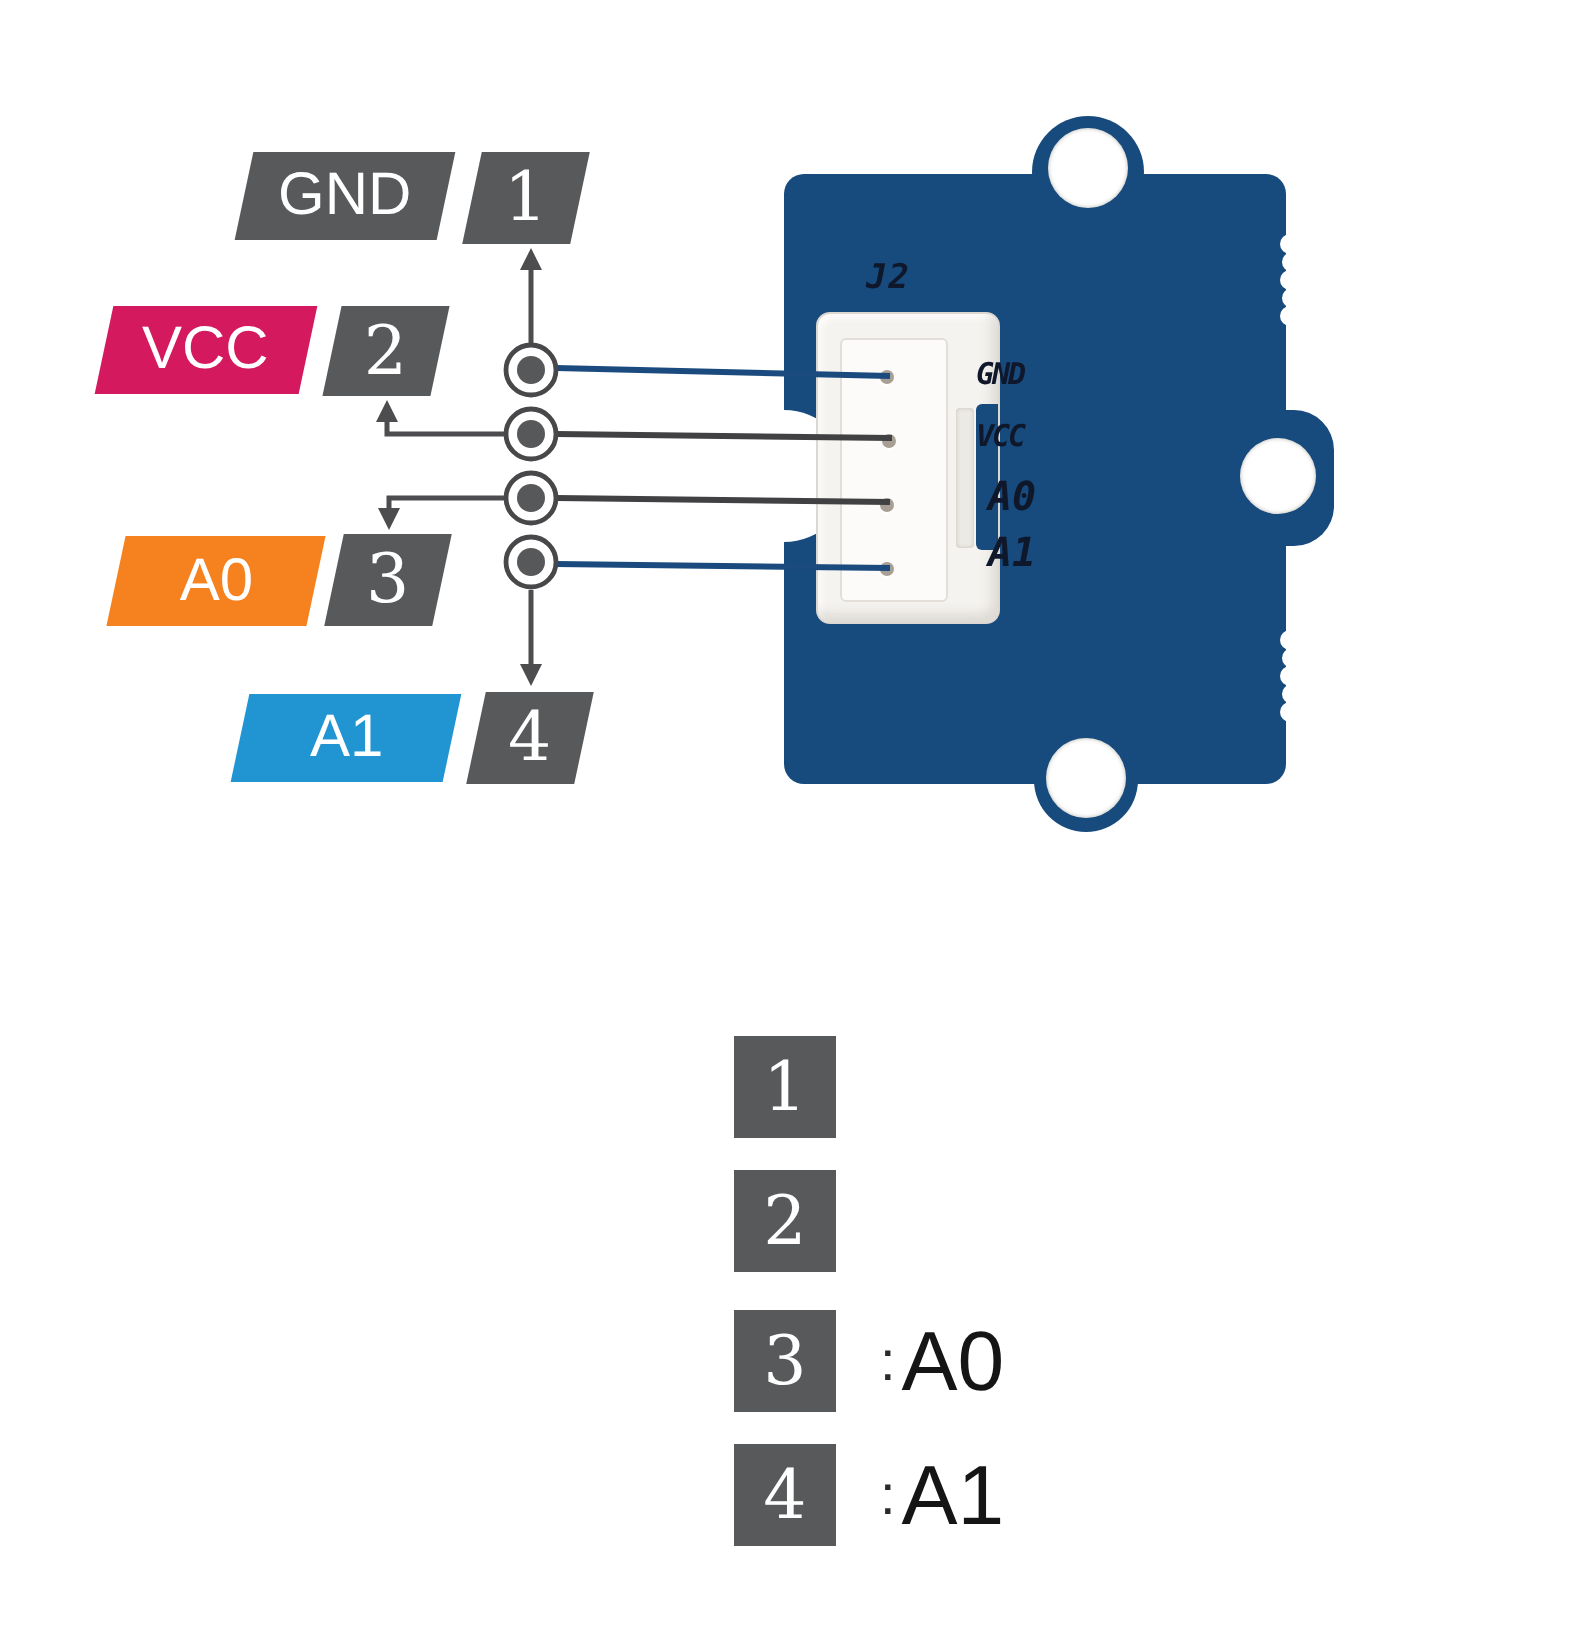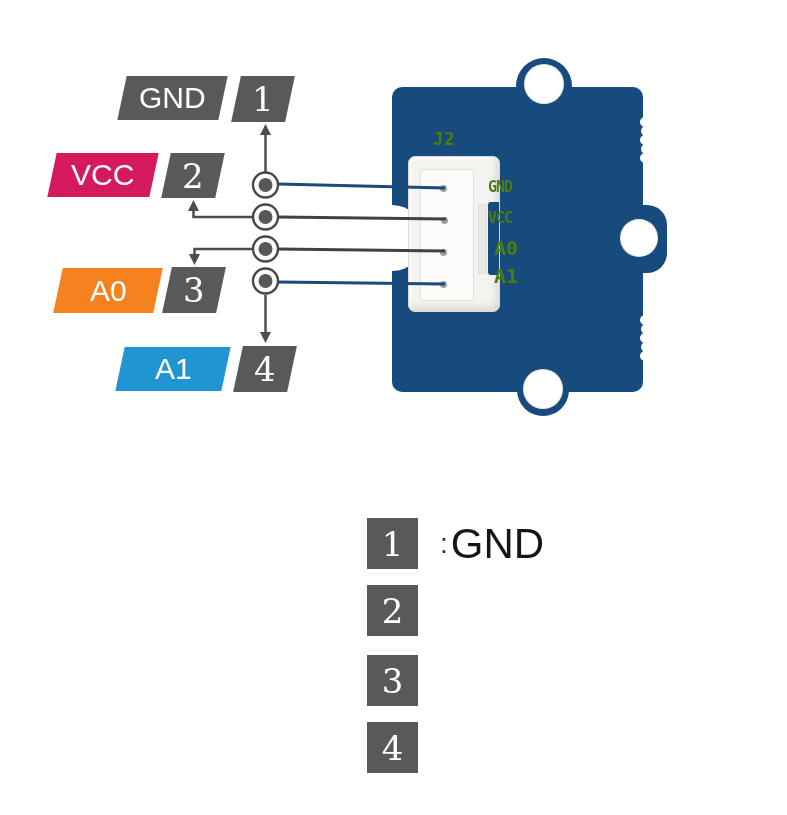--- a/index.html
+++ b/index.html
@@ -34,21 +34,21 @@
   .tooth{position:absolute;width:10px;height:10px;border-radius:50%;background:#fff;}
   #left-cutout{position:absolute;left:359px;top:205px;width:66px;height:66px;border-radius:50%;background:#fff;}
 
   
   #connector{position:absolute;left:408px;top:156px;width:90px;height:154px;background:#f5f3ef;border:1px solid #dcd7d0;border-radius:7px;box-shadow:inset -3px -4px 6px rgba(150,143,130,.25), inset 2px 2px 3px rgba(255,255,255,.9);}
   #connector-notch{position:absolute;left:488px;top:202px;width:11px;height:73px;border-radius:3px 0 0 3px;}
   #connector-clip{position:absolute;left:478px;top:204px;width:9px;height:70px;background:#eceae4;border-radius:2px;box-shadow:inset 0 0 2px rgba(140,135,125,.4);}
   #connector-inner{position:absolute;left:420px;top:169px;width:52px;height:130px;background:#fcfbf9;border:1px solid #e3dfd8;border-radius:3px;}
   .cpin{position:absolute;width:7px;height:7px;border-radius:50%;background:#a79f94;box-shadow:0 1px 1px rgba(255,255,255,.8);}
 
-  .silk{position:absolute;color:#4d7c0f;font-family:"DejaVu Sans Mono",monospace;font-weight:bold;line-height:1;}
+  .silk{position:absolute;color:#0f172a;font-family:"DejaVu Sans Mono",monospace;font-weight:bold;line-height:1;font-style:italic;}
   #lbl-j2{left:433px;top:131px;font-size:17px;letter-spacing:1px;}
   #lbl-gnd{left:488px;top:180px;font-size:15px;letter-spacing:-1px;}
   #lbl-vcc{left:488px;top:211px;font-size:15px;letter-spacing:-1px;}
   #lbl-a0 {left:494px;top:238px;font-size:20px;}
   #lbl-a1 {left:494px;top:266px;font-size:20px;}
 
   
   #overlay{position:absolute;left:0;top:0;}
 
   
@@ -163,31 +163,32 @@
     <g>
       <circle cx="265.5" cy="281" r="12.5" fill="#ffffff" stroke="#48484A" stroke-width="2.4"></circle>
       <circle cx="265.5" cy="281" r="7" fill="#57585A"></circle>
     </g>
   </svg>
 
   <div class="legend-row" id="legrow-1">
     <div class="legend-box">
       <span class="txt">1</span>
     </div>
-    <div class="legend-text"><span class="colon">:</span><span>GND</span></div>
   </div>
   <div class="legend-row" id="legrow-2">
     <div class="legend-box">
       <span class="txt">2</span>
     </div>
   </div>
   <div class="legend-row" id="legrow-3">
     <div class="legend-box">
       <span class="txt">3</span>
     </div>
+    <div class="legend-text"><span class="colon">:</span><span>A0</span></div>
   </div>
   <div class="legend-row" id="legrow-4">
     <div class="legend-box">
       <span class="txt">4</span>
     </div>
+    <div class="legend-text"><span class="colon">:</span><span>A1</span></div>
   </div>
 
 </div>
 
 </body></html>

